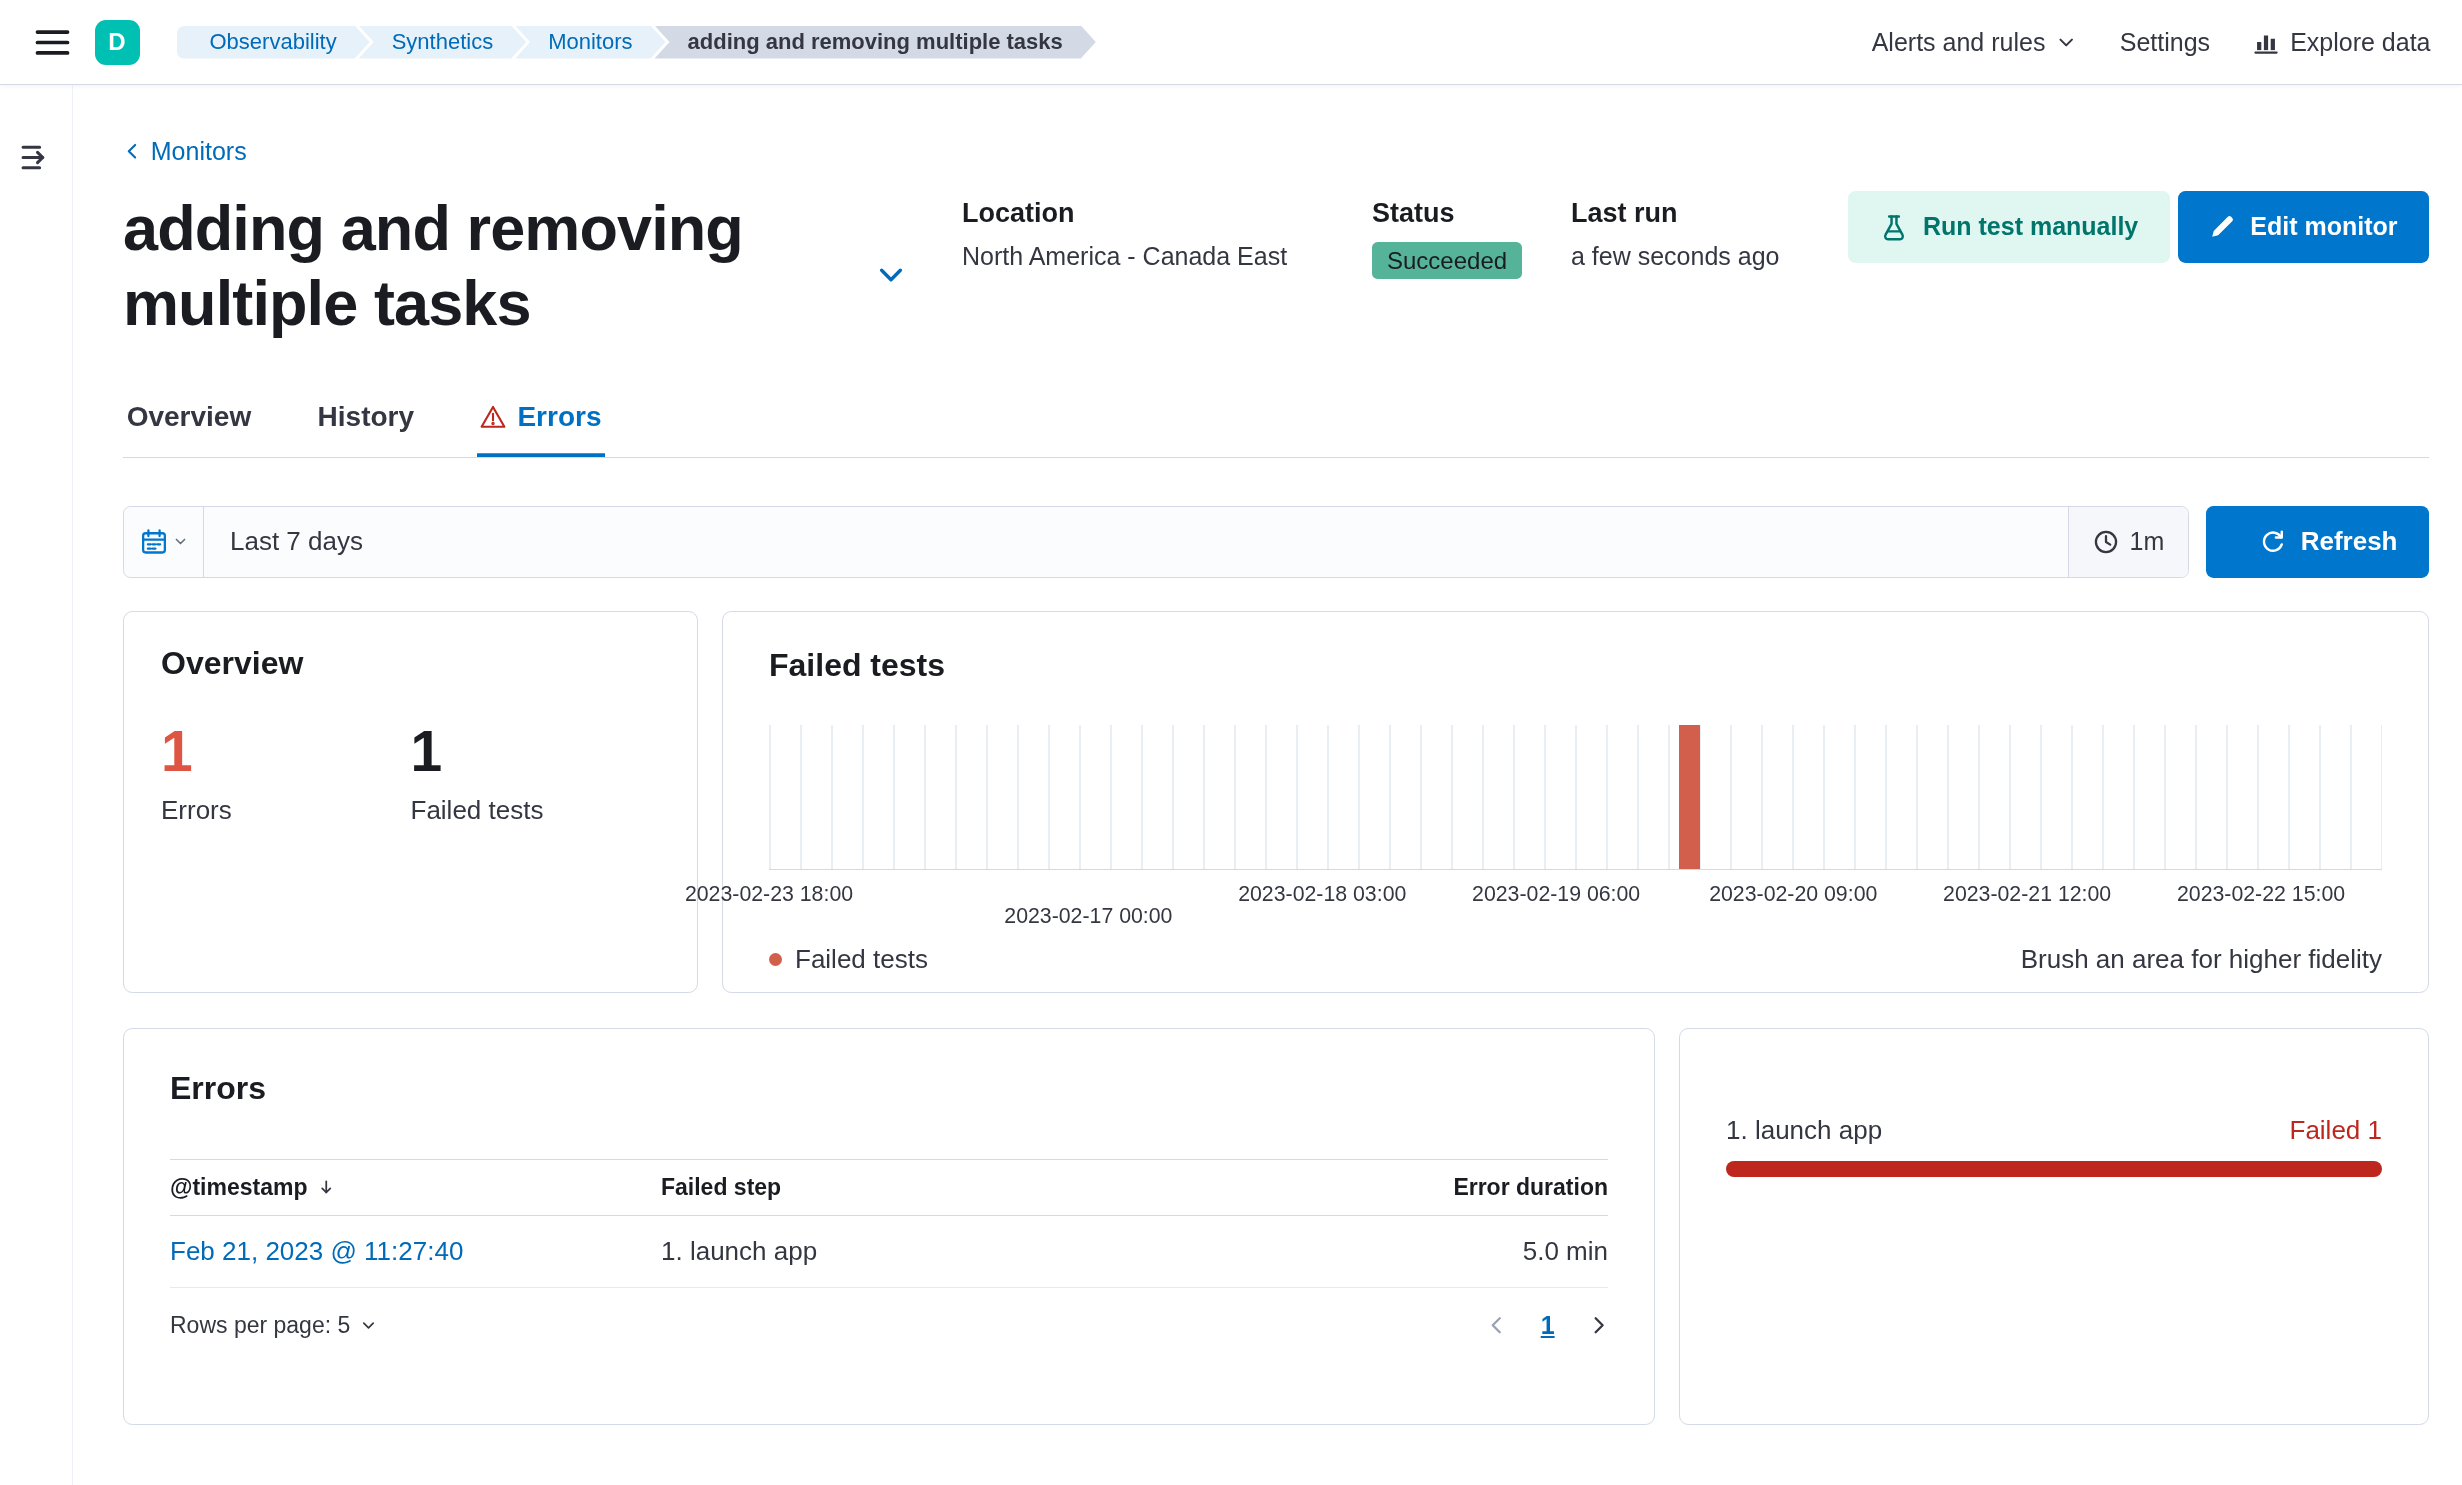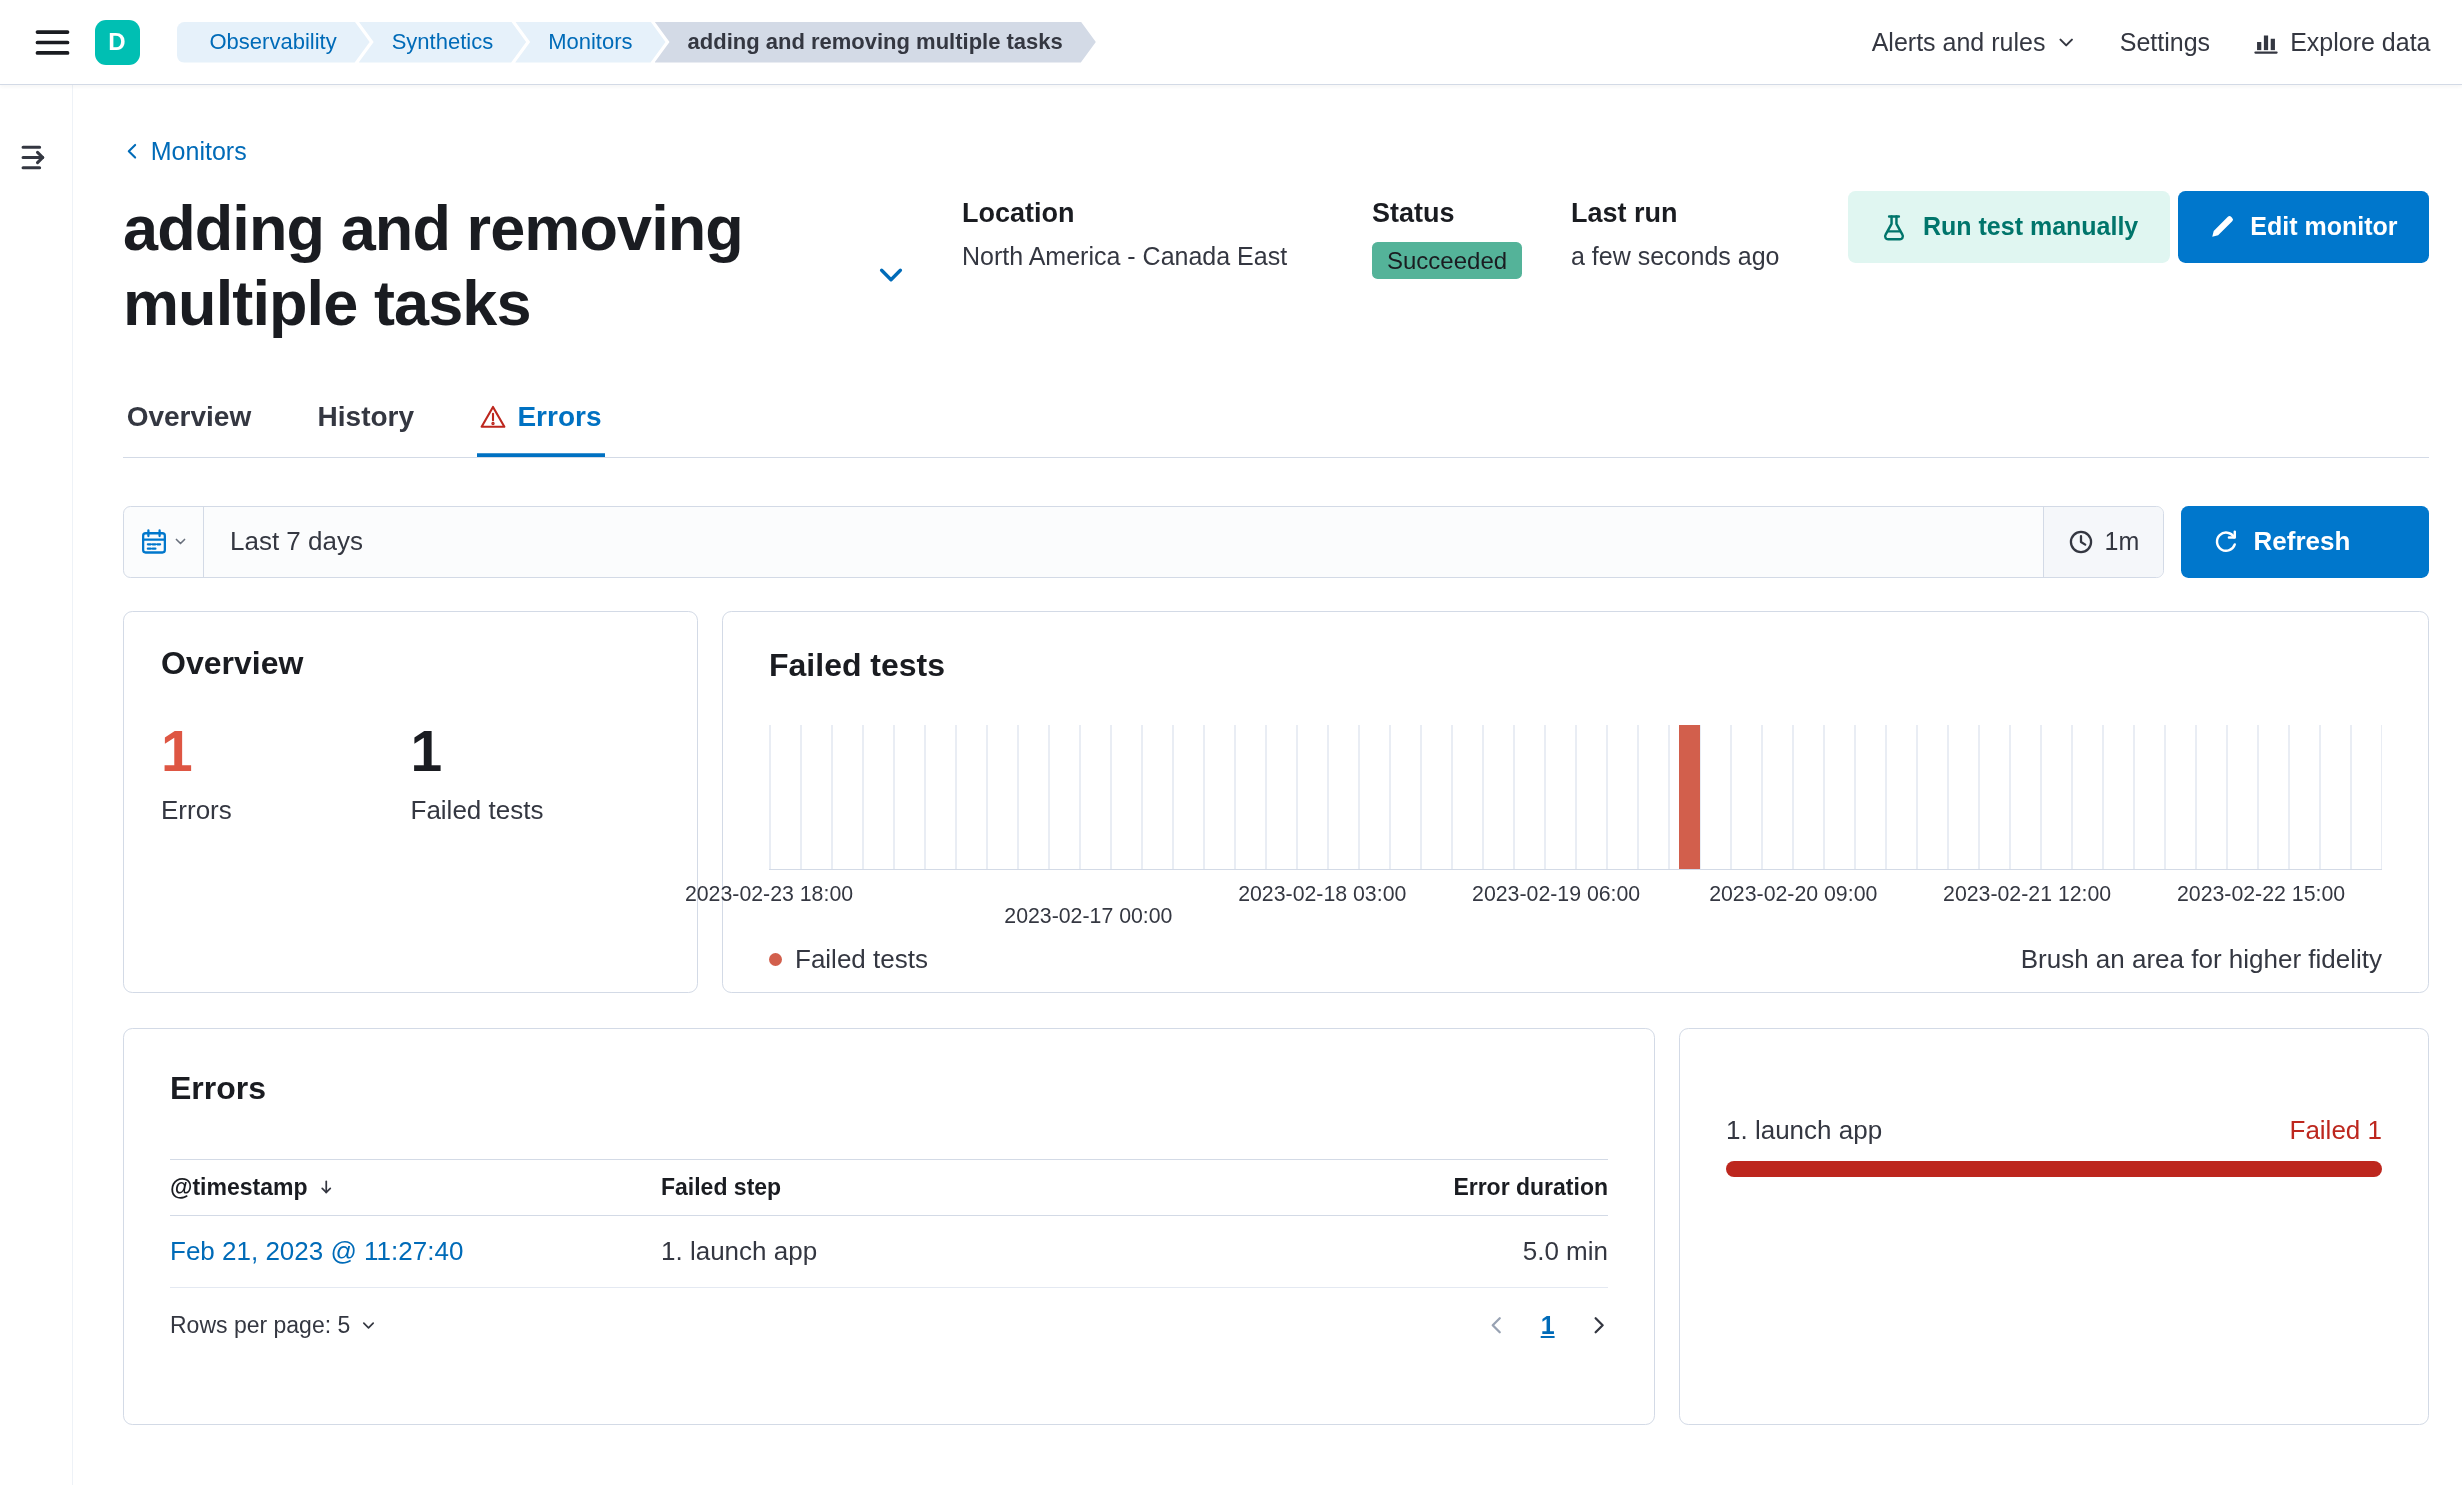--- a/index.html
+++ b/index.html
@@ -22,21 +22,21 @@
   }
   .hamburger { width:41px; height:41px; display:flex; align-items:center; justify-content:center; cursor:pointer; }
   .space-badge {
     width:45px; height:45px; border-radius:11px; margin-left:22px;
     background:var(--space-badge-bg,#00BFB3); color:#fff;
     display:flex; align-items:center; justify-content:center;
     font-weight:700; font-size:24px; cursor:pointer;
   }
   .breadcrumbs { display:flex; align-items:center; margin-left:37px; }
   .crumb {
-    height:41px; display:flex; align-items:center;
+    height:33px; display:flex; align-items:center;
     padding:0 33px; font-size:22px; font-weight:500; white-space:nowrap;
     background:var(--breadcrumb-bg,#E6F1FA); color:#006BB8; cursor:pointer;
     clip-path:polygon(0 0, calc(100% - 15px) 0, 100% 50%, calc(100% - 15px) 100%, 0 100%, 15px 50%);
   }
   .crumb:first-child { clip-path:polygon(0 0, calc(100% - 15px) 0, 100% 50%, calc(100% - 15px) 100%, 0 100%); border-radius:7.4px 0 0 7.4px; }
   .crumb + .crumb { margin-left:-11px; }
   .crumb.current { background:var(--breadcrumb-current-bg,#D3DAE6); color:#343741; font-weight:600; }
   .header-nav { margin-left:auto; display:flex; align-items:center; gap:43px; }
   .header-nav-item { display:flex; align-items:center; gap:11px; font-size:25px; font-weight:500; color:#343741; cursor:pointer; white-space:nowrap; }
 
@@ -99,21 +99,21 @@
     width:80px; height:100%; flex:none; display:flex; align-items:center; justify-content:center; gap:6.5px;
     border-right:0.9px solid var(--border,#D3DAE6); cursor:pointer;
   }
   .date-text { margin-left:26px; font-size:26px; color:#343741; cursor:pointer; }
   .dp-spacer { flex:1; }
   .refresh-interval {
     height:100%; display:flex; align-items:center; gap:11px; padding:0 24px;
     border-left:0.9px solid var(--border,#D3DAE6); background:#F5F7FA;
     border-radius:0 6.5px 6.5px 0; font-size:25px; color:#343741; cursor:pointer;margin-left:48px;
   }
-  .btn-refresh { width:248px; flex:none; justify-content:flex-start; background:var(--primary,#0077CC); color:#fff; font-size:26px; }
+  .btn-refresh { width:223px; flex:none; justify-content:flex-end; background:var(--primary,#0077CC); color:#fff; font-size:26px; }
 
   
   .panel { background:#fff; border:0.9px solid var(--border,#D3DAE6); border-radius:9.3px; }
   .panel-title { font-size:32px; font-weight:700; color:#1A1C21; }
 
   .row-1 { margin-top:33px; display:flex; gap:24px; height:382px; }
   .overview-panel { width:575px; flex:none; padding:33px 37px; }
   .stats { margin-top:41px; display:flex; }
   .stat { width:326px; }
   .stat-value { font-size:57px; font-weight:700; line-height:1; color:#1A1C21; }

